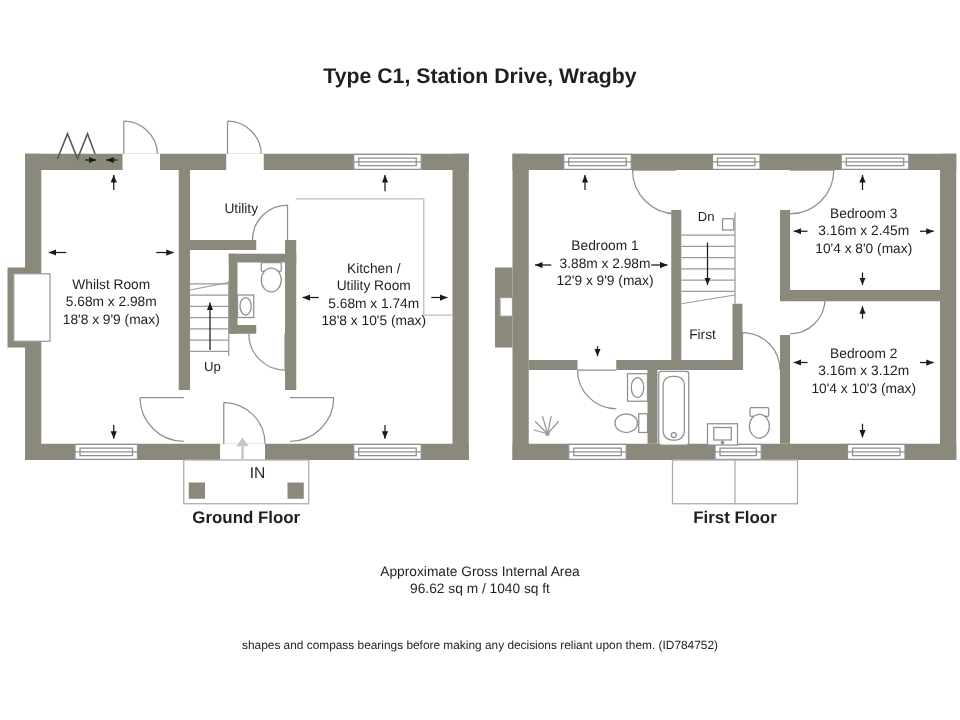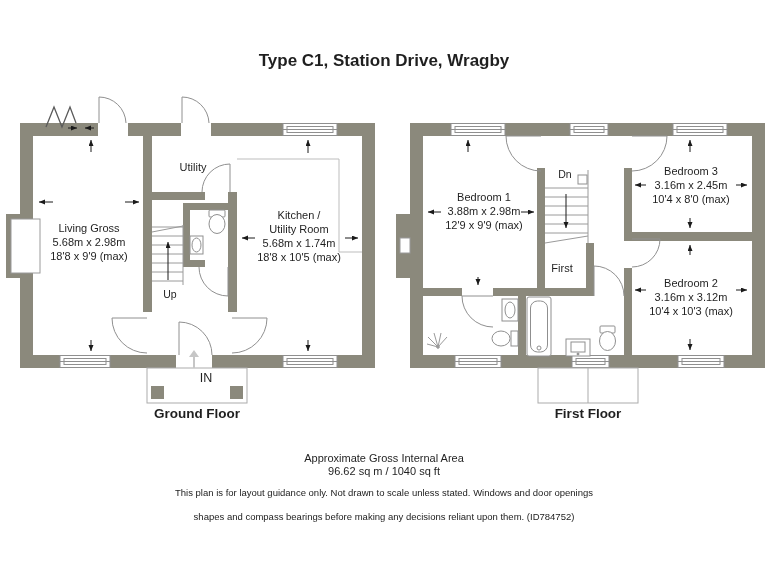--- a/index.html
+++ b/index.html
@@ -260,21 +260,21 @@
       <line x1="690" y1="339" x2="690" y2="350" marker-end="url(#ah)"></line>
     </g>
   </g>
 </svg>
 
 <div class="lbl page-title" style="left:384px;top:54px;">Type C1, Station Drive, Wragby</div>
 
 <div class="lbl" style="left:193px;top:160px;">Utility</div>
 
 <div class="lbl" style="left:89px;top:221px;">
-  <span>Living Gross</span>
+  <span>Whilst Room</span>
   <span>5.68m x 2.98m</span>
   <span>18'8 x 9'9 (max)</span>
 </div>
 
 <div class="lbl" style="left:299px;top:208px;">
   <span>Kitchen /</span>
   <span>Utility Room</span>
   <span>5.68m x 1.74m</span>
   <span>18'8 x 10'5 (max)</span>
 </div>
@@ -302,16 +302,15 @@
   <span>Bedroom 2</span>
   <span>3.16m x 3.12m</span>
   <span>10'4 x 10'3 (max)</span>
 </div>
 
 <div class="lbl floor-title" style="left:588px;top:407px;">First Floor</div>
 
 <div class="lbl area-lbl" style="left:384px;top:451px;">Approximate Gross Internal Area</div>
 <div class="lbl area-lbl" style="left:384px;top:464px;">96.62 sq m / 1040 sq ft</div>
 
-<div class="lbl disclaimer" style="left:384px;top:486px;">This plan is for layout guidance only. Not drawn to scale unless stated. Windows and door openings</div>
 <div class="lbl disclaimer" style="left:384px;top:510px;">shapes and compass bearings before making any decisions reliant upon them. (ID784752)</div>
 
 </div>
 
 </body></html>

